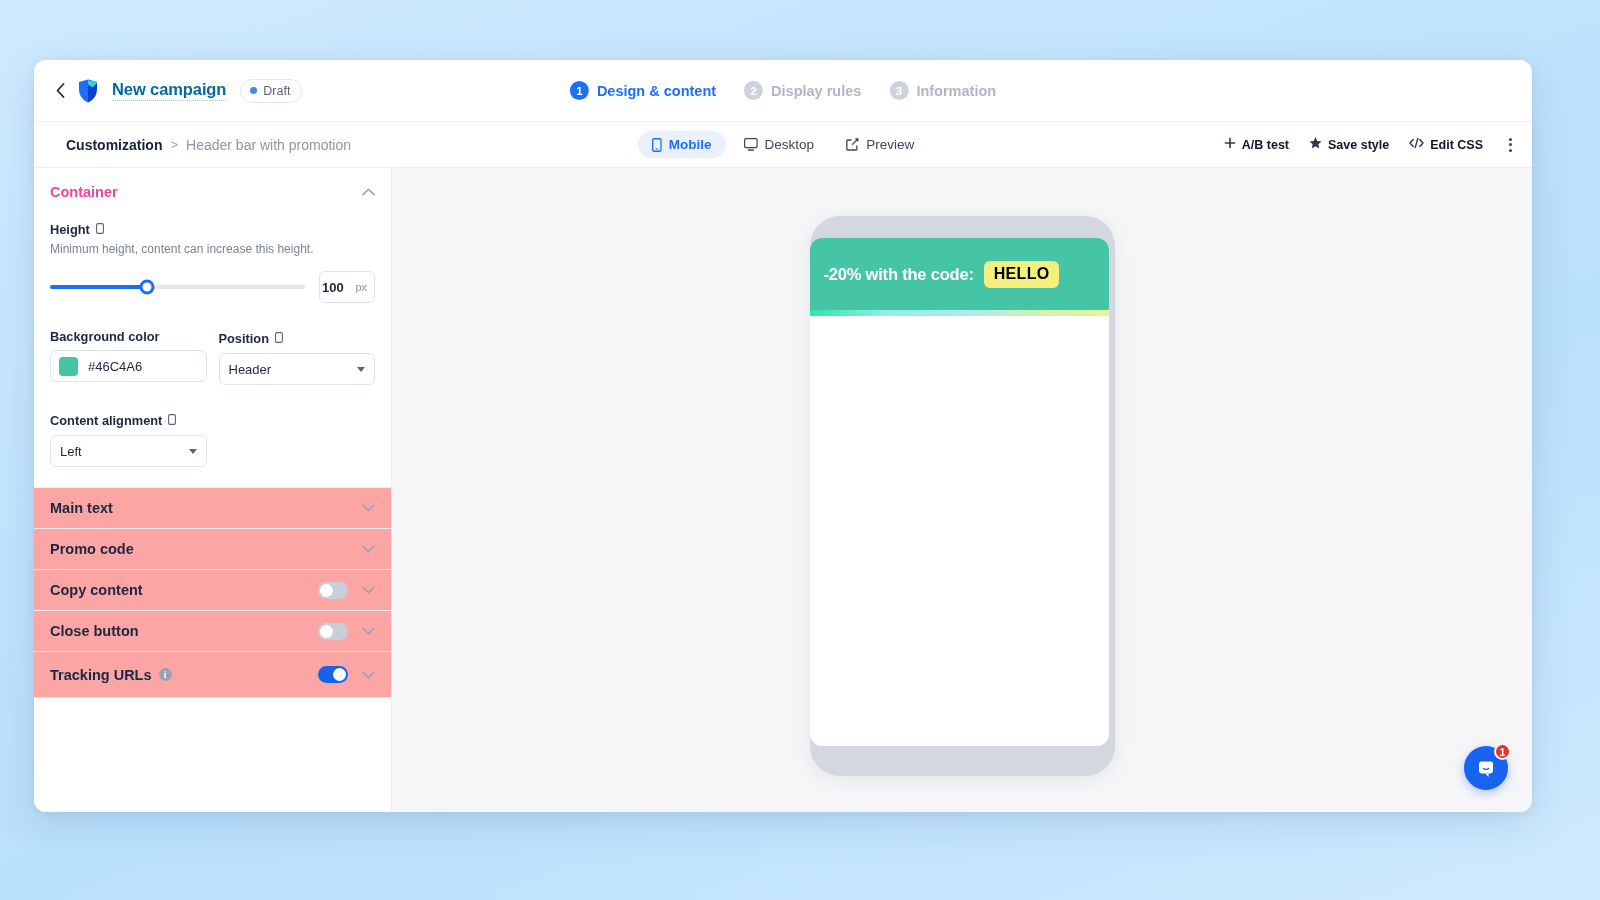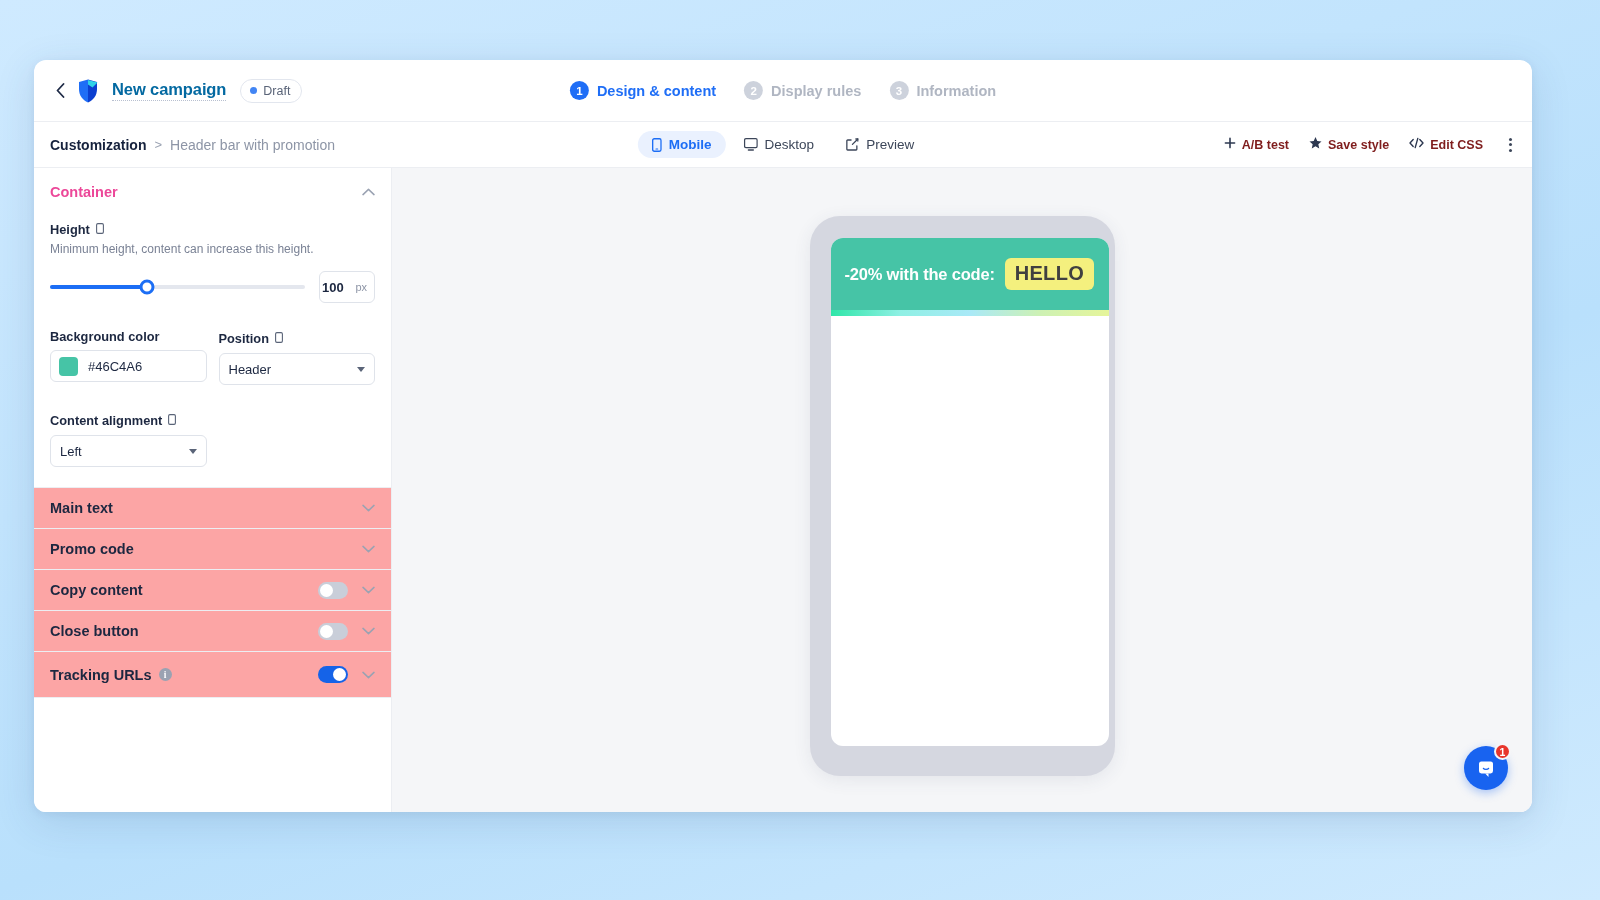--- a/index.html
+++ b/index.html
@@ -83,41 +83,41 @@
   }
 
   
   .subbar {
     height: 46px; flex: 0 0 46px;
     display: flex; align-items: center;
     padding: 0 14px 0 16px;
     border-bottom: 1px solid #eceef2;
     position: relative;
   }
-  .crumb-root { font-size: 14px; font-weight: 700; color: #16223d; cursor: pointer; }
+  .crumb-root { font-size: 14px; font-weight: 700; color: #16223d; cursor: pointer; margin-left: 16px; }
   .crumb-sep { font-size: 13px; color: #9aa2b2; margin: 0 8px; }
   .crumb-leaf { font-size: 14px; color: #8d95a6; }
 
   .view-switch {
     position: absolute; left: 50%; transform: translateX(-50%);
     display: flex; align-items: center; gap: 4px;
   }
   .view-btn {
     display: flex; align-items: center; gap: 7px;
     padding: 6px 14px; border-radius: 999px;
     font-size: 13.5px; color: #3c4659; cursor: pointer;
     background: none; border: none; font-family: inherit;
   }
   .view-btn.active { background: #eaf1fe; color: #1d6ef5; font-weight: 700; }
   .view-btn .ic { display: flex; align-items: center; }
 
   .subbar-right { margin-left: auto; display: flex; align-items: center; gap: 16px; }
   .tool-btn {
     display: flex; align-items: center; gap: 6px;
-    font-size: 12.5px; color: #7f1d1d; cursor: pointer;
+    font-size: 12.5px; color: #0f172a; cursor: pointer;
     background: none; border: none; font-family: inherit; font-weight: 600;
     padding: 4px 2px;
   }
   .kebab {
     display: flex; flex-direction: column; gap: 2.5px; align-items: center;
     padding: 6px 6px; cursor: pointer; margin-left: 2px;
   }
   .kebab i { width: 3px; height: 3px; border-radius: 50%; background: #3c4659; display: block; }
 
   
@@ -212,39 +212,39 @@
   .canvas {
     flex: 1; background: #f5f6f8; position: relative;
     display: flex; align-items: flex-start; justify-content: center;
     overflow: hidden;
   }
   .phone {
     margin-top: 48px;
     width: 305px; height: 560px;
     background: #d5d7e0;
     border-radius: 30px;
-    padding: 22px 6px 30px 21px;
+    padding: 22px 6px 30px 0;
     box-shadow: 0 4px 18px rgba(60,70,100,.09);
   }
   .phone-screen {
     width: 100%; height: 100%; background: #fff;
     border-radius: 12px; overflow: hidden;
     display: flex; flex-direction: column;
   }
   .promo-bar {
     height: 72px; flex: 0 0 72px;
     display: flex; align-items: center; gap: 10px;
     padding: 0 14px;
   }
   .promo-text {
     font-size: 16.5px; font-weight: 700; color: #ffffff;
     letter-spacing: -0.2px;
   }
   .promo-code {
-    font-size: 20px; font-weight: 700; color: #404040;
+    font-size: 16px; font-weight: 700; color: #000000;
     background: #f4f07e; border-radius: 6px;
     padding: 4px 10px 5px 10px; letter-spacing: 0.3px;
   }
   .promo-strip { height: 6px; flex: 0 0 6px; }
 
   
   .chat-widget {
     position: absolute; right: 24px; bottom: 22px;
     width: 44px; height: 44px; border-radius: 50%;
     background: #1863f0; cursor: pointer;

